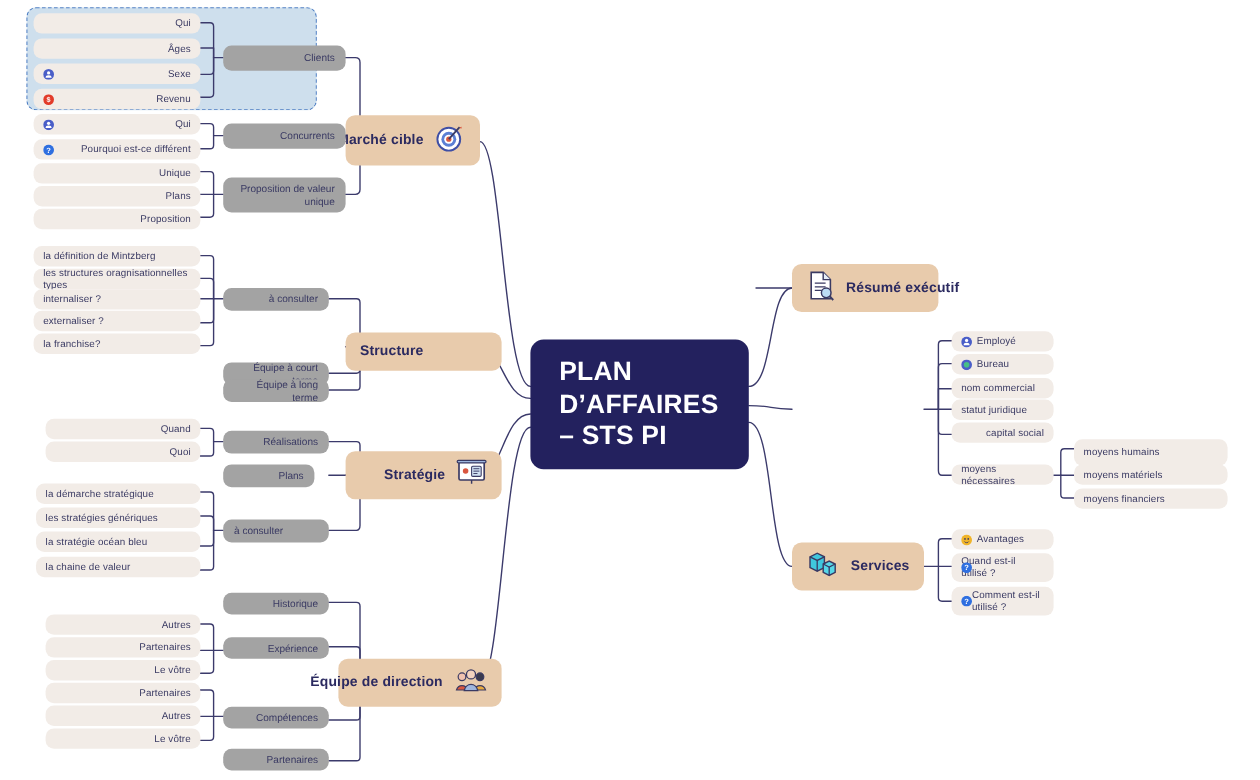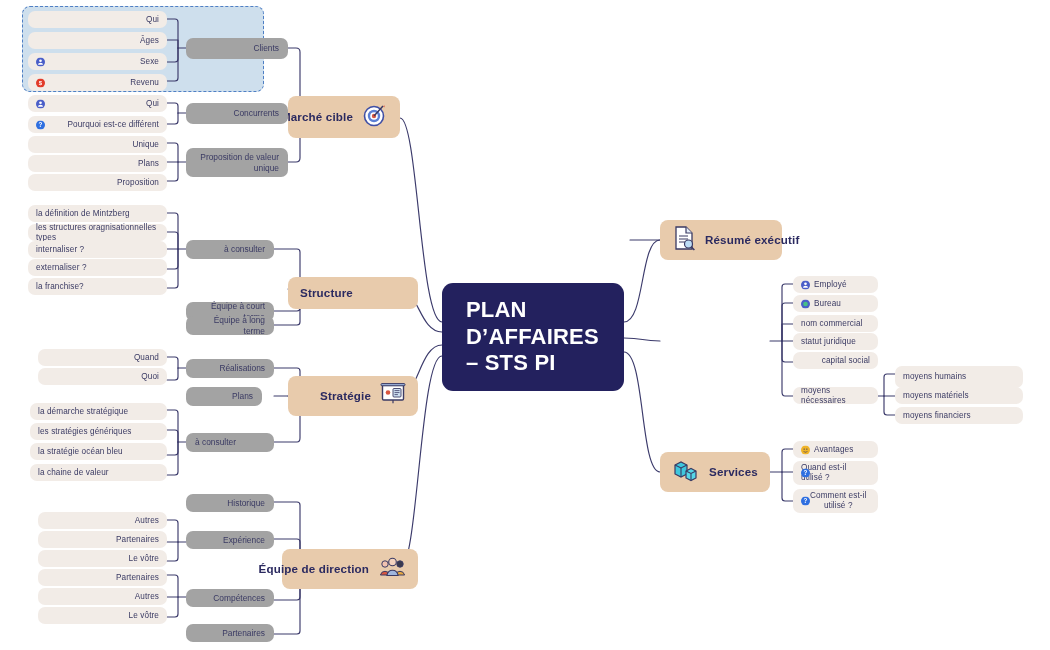--- a/index.html
+++ b/index.html
@@ -443,21 +443,21 @@
   <div class="node leaf l" style="left:793px; top:461px; width:85px; height:24px; padding-left:8px;">
     <span class="micon abs">
       <svg width="9" height="9" viewBox="0 0 10 10">
           <circle cx="5" cy="5" r="5" fill="#2f6fe0"></circle>
           <text x="5" y="7.5" font-size="7" font-family="Liberation Sans, sans-serif" fill="#fff" text-anchor="middle" font-weight="bold">?</text>
         </svg>
     </span>
     <span style="white-space:pre-line">Quand est-il
 utilisé ?</span>
   </div>
-  <div class="node leaf l" style="left:793px; top:489px; width:85px; height:24px; padding-left:17px;text-align:center;">
+  <div class="node leaf l" style="left:793px; top:489px; width:85px; height:24px; padding-left:17px;">
     <span class="micon abs">
       <svg width="9" height="9" viewBox="0 0 10 10">
           <circle cx="5" cy="5" r="5" fill="#2f6fe0"></circle>
           <text x="5" y="7.5" font-size="7" font-family="Liberation Sans, sans-serif" fill="#fff" text-anchor="middle" font-weight="bold">?</text>
         </svg>
     </span>
     <span style="white-space:pre-line">Comment est-il
 utilisé ?</span>
   </div>
 

